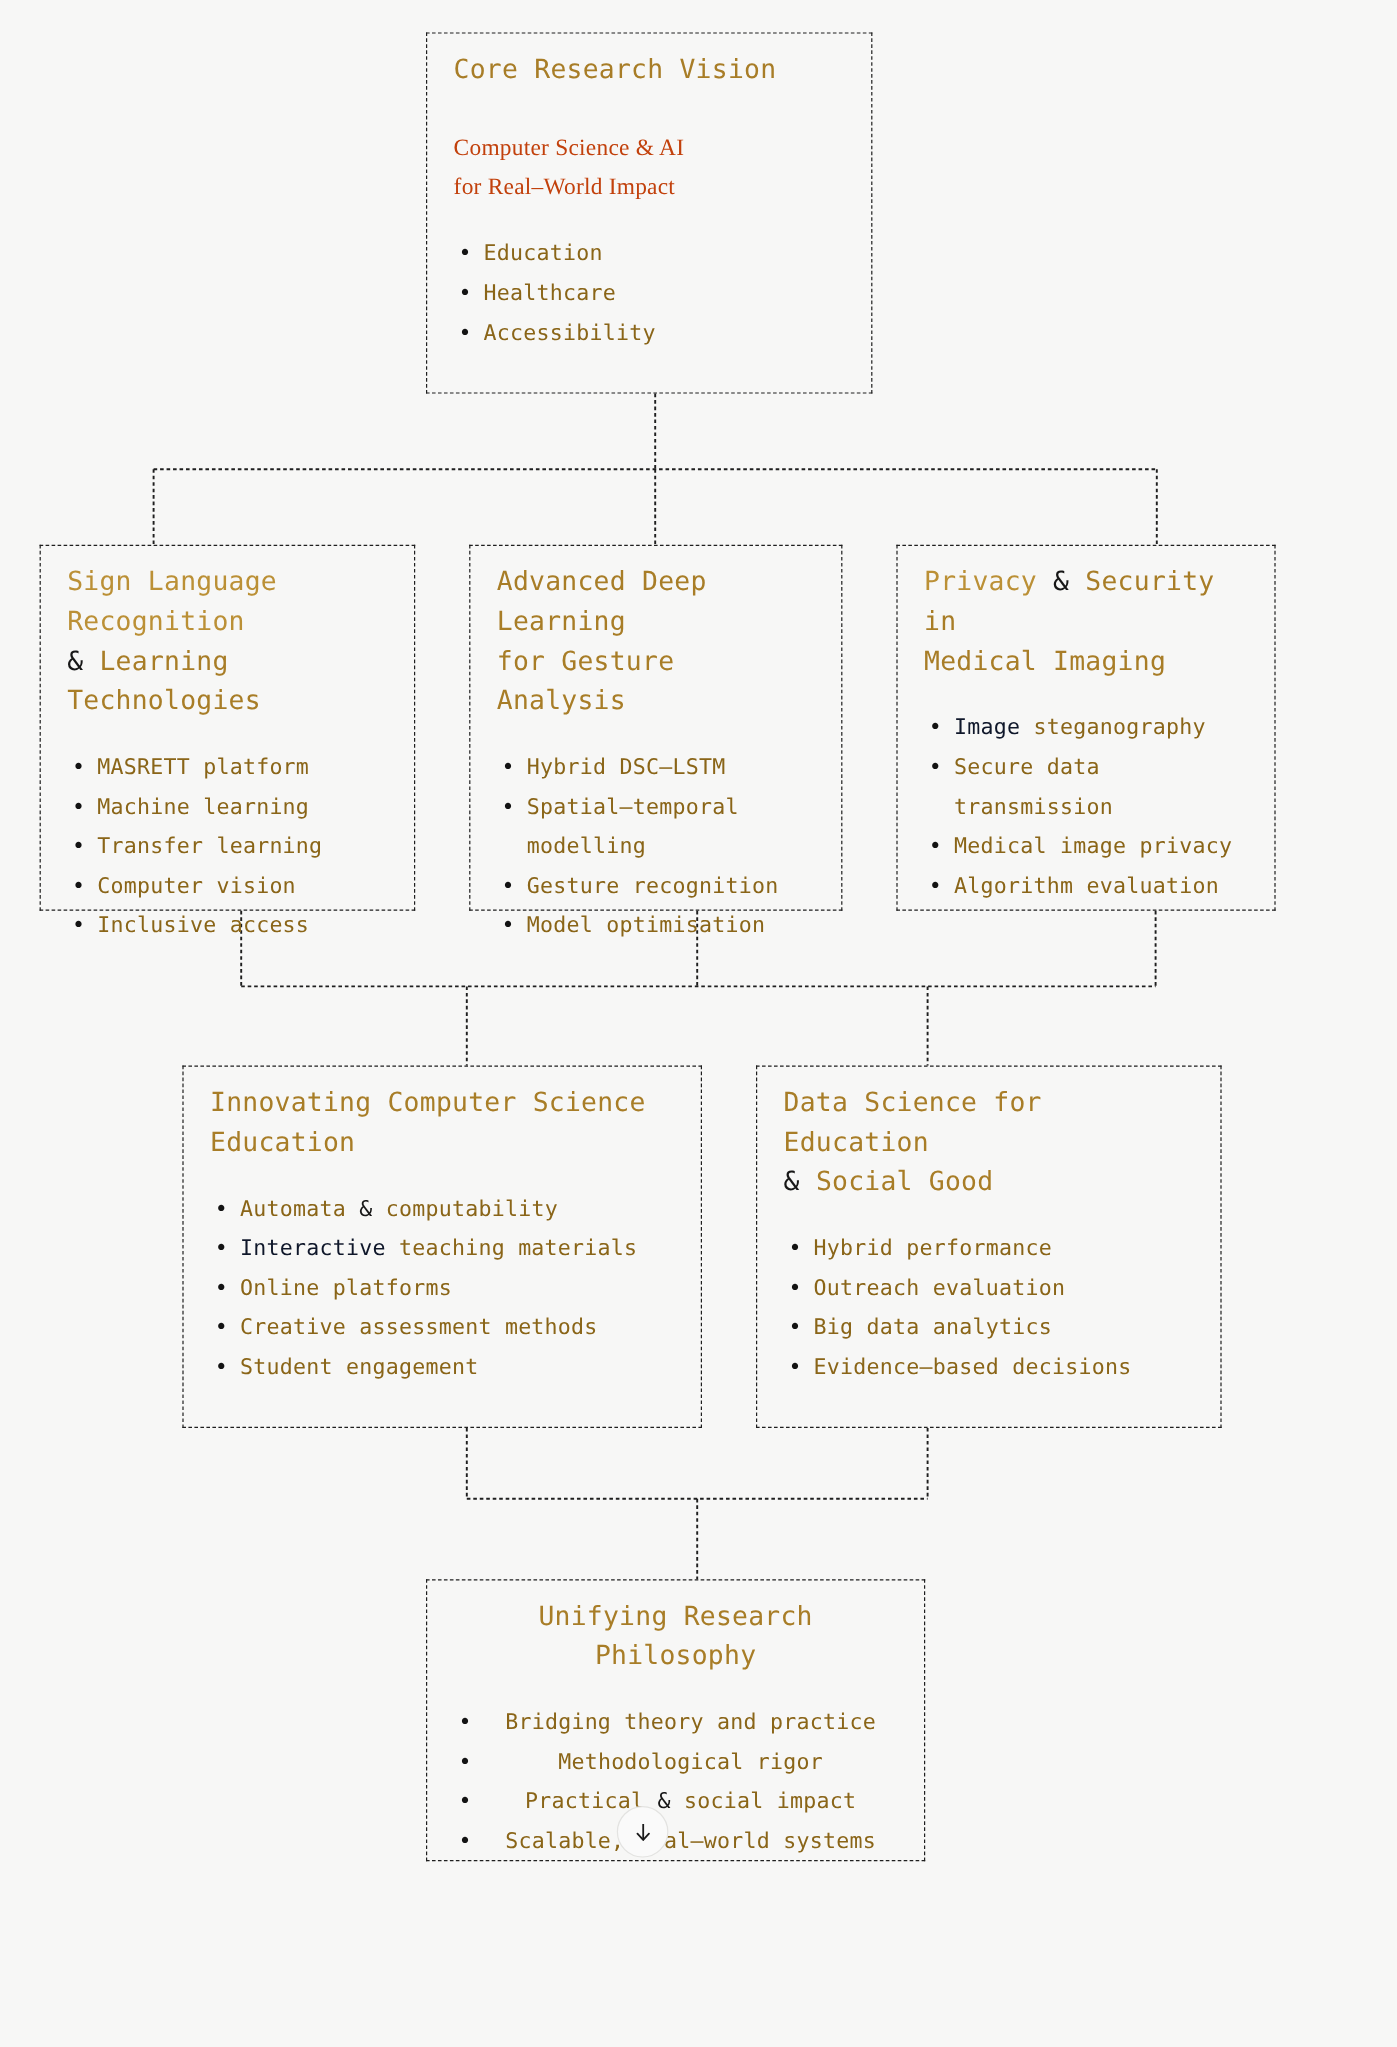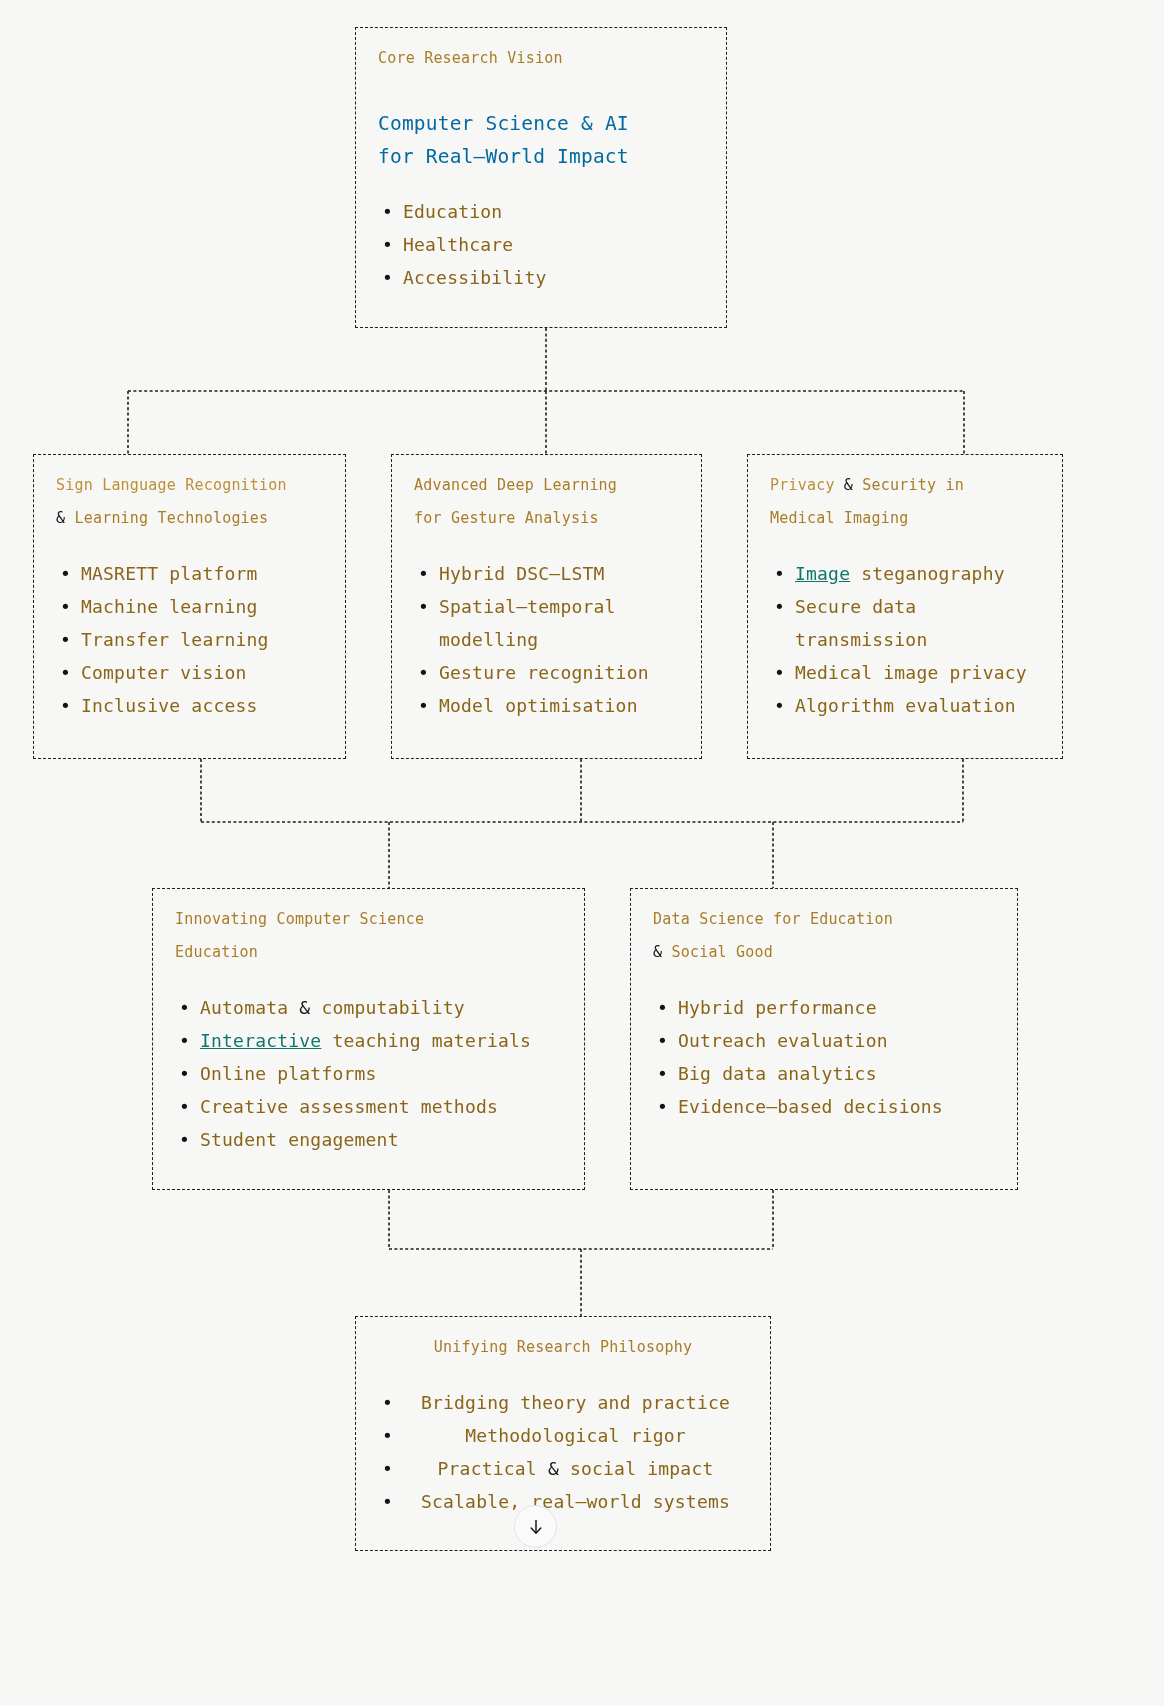--- a/index.html
+++ b/index.html
@@ -39,34 +39,35 @@
   .node {
     position: absolute;
     box-sizing: border-box;
     border: 1.6px dashed #1f1f1f;
     background: transparent;
     padding: 14px 22px 16px 22px;
   }
 
   .node-title {
     color: #a87d27;
-    font-size: 15px;
+    font-size: 22px;
     line-height: 33px;
     letter-spacing: 0.2px;
     white-space: pre-wrap;
   }
   .node-title .amp { color: #171717; }
   .node-title .hi  { color: #bb9036; }
 
   .node-subtitle {
-    color: #0369a1;
+    color: #c2410c;
     font-size: 19.5px;
     line-height: 33px;
     letter-spacing: 0.2px;
     white-space: pre-wrap;
+    font-family: Liberation Serif, serif;
   }
 
   .spacer { height: 32px; }
   .spacer-sm { height: 22px; }
 
   ul.bullets {
     list-style: none;
     margin: 0;
     padding: 0;
   }
@@ -82,21 +83,21 @@
   ul.bullets li::before {
     content: "\2022";
     position: absolute;
     left: 4px;
     top: 0;
     color: #131313;
     font-size: 18px;
     line-height: 33px;
   }
   ul.bullets li .amp { color: #171717; }
-  ul.bullets li .hi  { color: #0f766e; text-decoration: underline; }
+  ul.bullets li .hi  { color: #0f172a; }
 
   
   #scroll-down {
     position: absolute;
     left: 514px;
     top: 1505px;
     width: 41px;
     height: 41px;
     border-radius: 50%;
     background: #fafafa;

